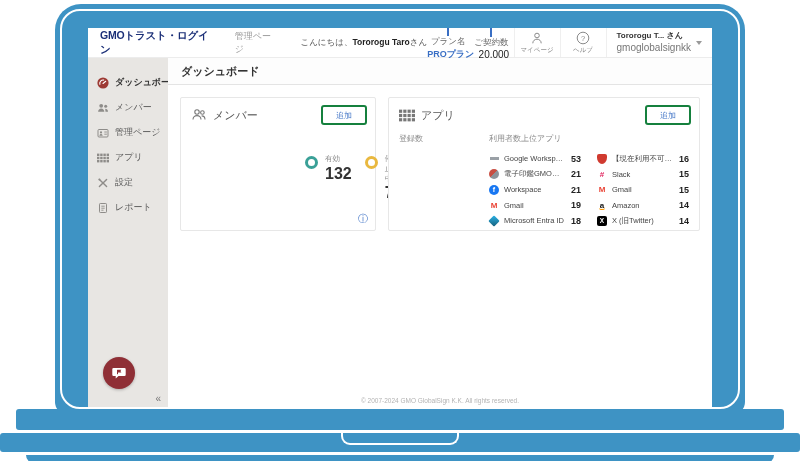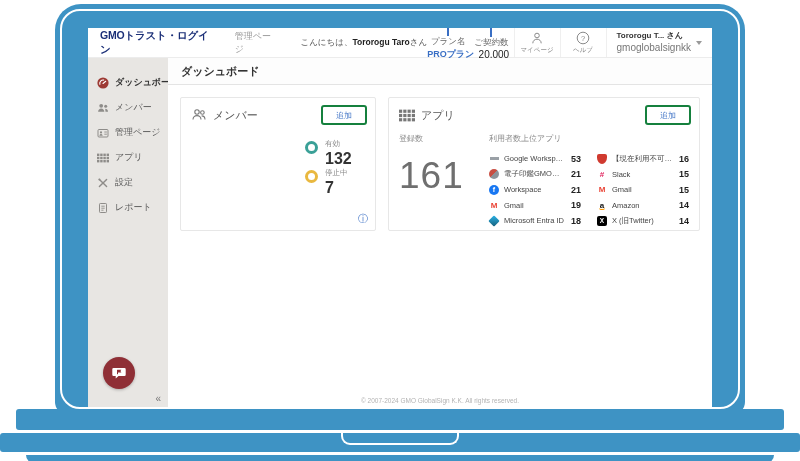--- a/index.html
+++ b/index.html
@@ -71,21 +71,21 @@
   .card-title { font-size: 11px; color: #555; }
   .add-btn { margin-left: auto; font-size: 8px; color: #3a6fc4; background: #fff;
              border: 2px solid #15803d; border-radius: 3px; padding: 2.5px 13px; cursor: pointer; text-align: center; }
 
   
   .donut { position: absolute; left: 16px; top: 35px; width: 78px; height: 78px; border-radius: 50%;
            background: conic-gradient(from -6deg, #e9b83f 0deg 18deg, #3aa097 18deg 360deg); }
   .donut::before { content: ''; position: absolute; inset: 11px; border-radius: 50%; background: #fff; }
   .donut-num { position: absolute; inset: 0; display: flex; align-items: center; justify-content: center;
                font-size: 23px; color: #4c4c4c; }
-  .legend { position: absolute; left: 124px; top: 41px; display: flex; flex-direction: column; }
+  .legend { position: absolute; left: 124px; top: 56px; display: flex; flex-direction: row; gap: 13px; }
   .legend-item { display: flex; align-items: flex-start; gap: 7px; }
   .sw { flex: none; width: 13px; height: 13px; border-radius: 50%; border: 3.5px solid #3aa097; margin-top: 2px; }
   .sw.suspended { border-color: #e9b83f; }
   .legend-label { font-size: 7.5px; color: #888; line-height: 1.3; }
   .legend-value { font-size: 16px; font-weight: bold; color: #333; line-height: 1.2; }
   .info-ic { position: absolute; right: 7px; bottom: 4px; font-size: 10px; color: #3a6fc4; cursor: pointer; }
 
   
   .apps-body { display: flex; padding: 0 10px; }
   .reg-col { flex: none; width: 90px; }
@@ -316,21 +316,20 @@
                     <rect x="8" y="8" width="3" height="3"></rect>
                     <rect x="12" y="8" width="3" height="3"></rect>
                   </svg>
               </span>
               <span class="card-title">アプリ</span>
               <button class="add-btn">追加</button>
             </div>
             <div class="apps-body">
               <div class="reg-col">
                 <div class="mini-label">登録数</div>
-                <div class="reg-num">161</div>
               </div>
               <div class="top-col">
                 <div class="mini-label">利用者数上位アプリ</div>
                 <div class="app-grid">
                   <div class="app-row">
                     <span class="aic ic-gworkspace"></span>
                     <span class="app-name">Google Workspace</span>
                     <span class="app-val">53</span>
                   </div>
                   <div class="app-row">

